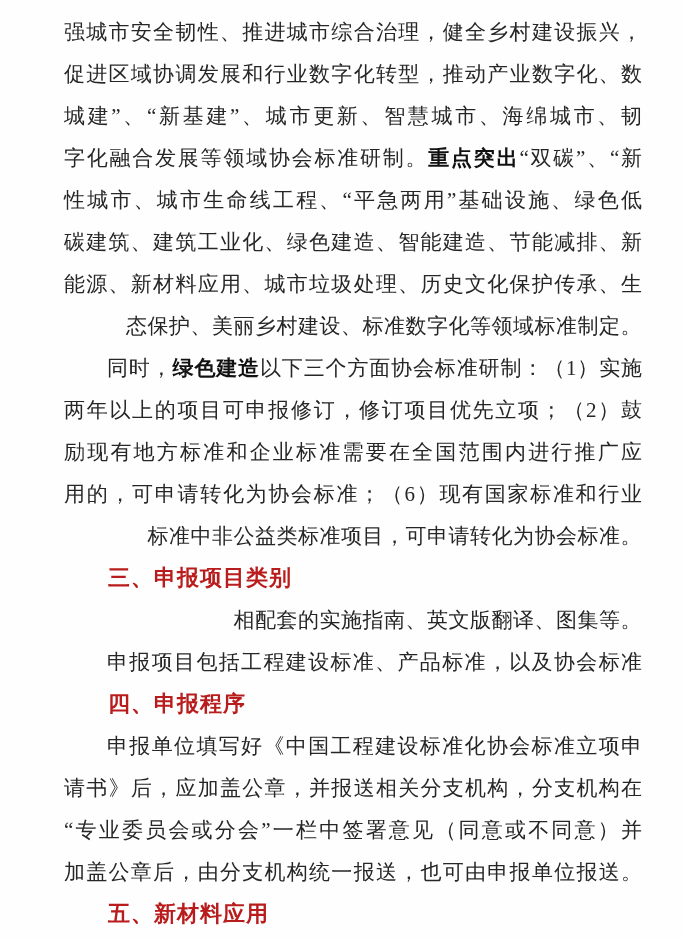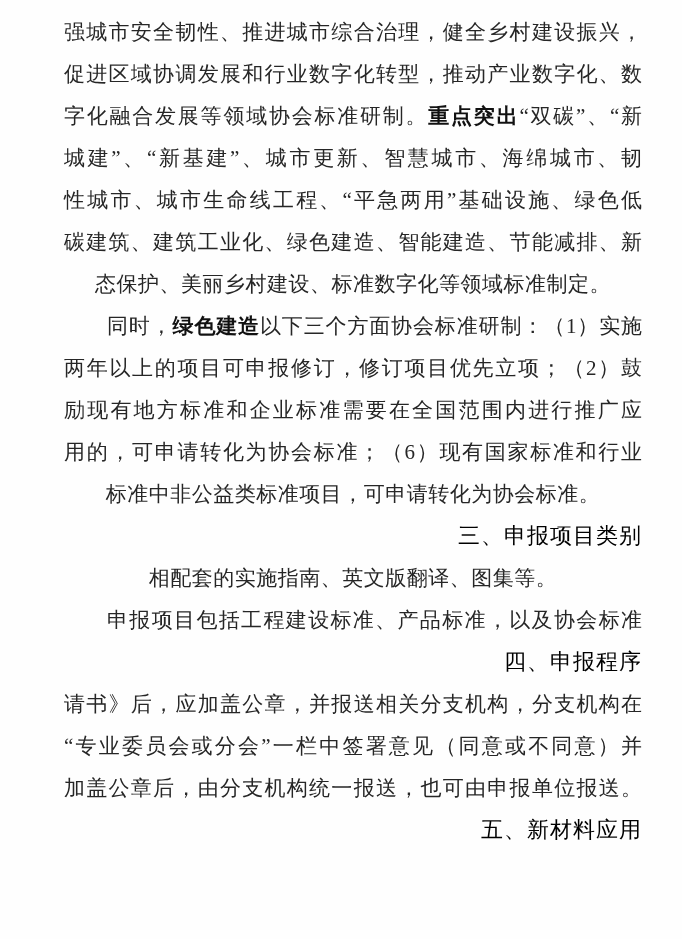--- a/index.html
+++ b/index.html
@@ -19,21 +19,21 @@
     background: #fefefe;
     padding: 11px 40px 0 64px;
     color: #262626;
     font-family: "Liberation Serif", "DejaVu Serif", serif;
     font-size: 21px;
   }
   .line {
     line-height: 42px;
     height: 42px;
     white-space: nowrap;
-    text-align: center;
+    text-align: right;
     letter-spacing: 0.5px;
   }
   .line.justify {
     white-space: normal;
     text-align: justify;
     text-align-last: justify;
     letter-spacing: 0;
   }
   .line.indent {
     text-indent: 43px;
@@ -41,45 +41,46 @@
   .em {
     font-family: "Liberation Sans", "DejaVu Sans", sans-serif;
     font-weight: bold;
     color: #111111;
   }
   .heading {
     line-height: 42px;
     height: 42px;
     text-indent: 44px;
     font-family: "Liberation Sans", "DejaVu Sans", sans-serif;
-    font-weight: normal;
+    font-weight: bold;
     font-size: 22px;
-    color: #000000;
+    color: #b91c1c;
     letter-spacing: 1px;
     white-space: nowrap;
-    text-align: right;
   }
 </style>
 </head>
 <body>
 
 <div class="page">
     <div class="line justify"><span>强城市安全韧性、推进城市综合治理，健全乡村建设振兴，</span></div>
     <div class="line justify"><span>促进区域协调发展和行业数字化转型，推动产业数字化、数</span></div>
+    <div class="line justify"><span>城建”、“新基建”、城市更新、智慧城市、海绵城市、韧</span></div>
     <div class="line justify"><span>字化融合发展等领域协会标准研制。</span><span class="em">重点突出</span><span>“双碳”、“新</span></div>
-    <div class="line justify"><span>城建”、“新基建”、城市更新、智慧城市、海绵城市、韧</span></div>
     <div class="line justify"><span>性城市、城市生命线工程、“平急两用”基础设施、绿色低</span></div>
     <div class="line justify"><span>碳建筑、建筑工业化、绿色建造、智能建造、节能减排、新</span></div>
+    <div class="line justify"><span>能源、新材料应用、城市垃圾处理、历史文化保护传承、生</span></div>
     <div class="line"><span>态保护、美丽乡村建设、标准数字化等领域标准制定。</span></div>
     <div class="line justify indent"><span>同时，</span><span class="em">绿色建造</span><span>以下三个方面协会标准研制：（1）实施</span></div>
     <div class="line justify"><span>两年以上的项目可申报修订，修订项目优先立项；（2）鼓</span></div>
     <div class="line justify"><span>励现有地方标准和企业标准需要在全国范围内进行推广应</span></div>
     <div class="line justify"><span>用的，可申请转化为协会标准；（6）现有国家标准和行业</span></div>
     <div class="line"><span>标准中非公益类标准项目，可申请转化为协会标准。</span></div>
     <div class="heading"><span>三、申报项目类别</span></div>
     <div class="line"><span>相配套的实施指南、英文版翻译、图集等。</span></div>
     <div class="line justify indent"><span>申报项目包括工程建设标准、产品标准，以及协会标准</span></div>
     <div class="heading"><span>四、申报程序</span></div>
+    <div class="line justify indent"><span>申报单位填写好《中国工程建设标准化协会标准立项申</span></div>
     <div class="line justify"><span>请书》后，应加盖公章，并报送相关分支机构，分支机构在</span></div>
     <div class="line justify"><span>“专业委员会或分会”一栏中签署意见（同意或不同意）并</span></div>
     <div class="line justify"><span>加盖公章后，由分支机构统一报送，也可由申报单位报送。</span></div>
     <div class="heading"><span>五、新材料应用</span></div>
   </div>
 
 </body></html>

